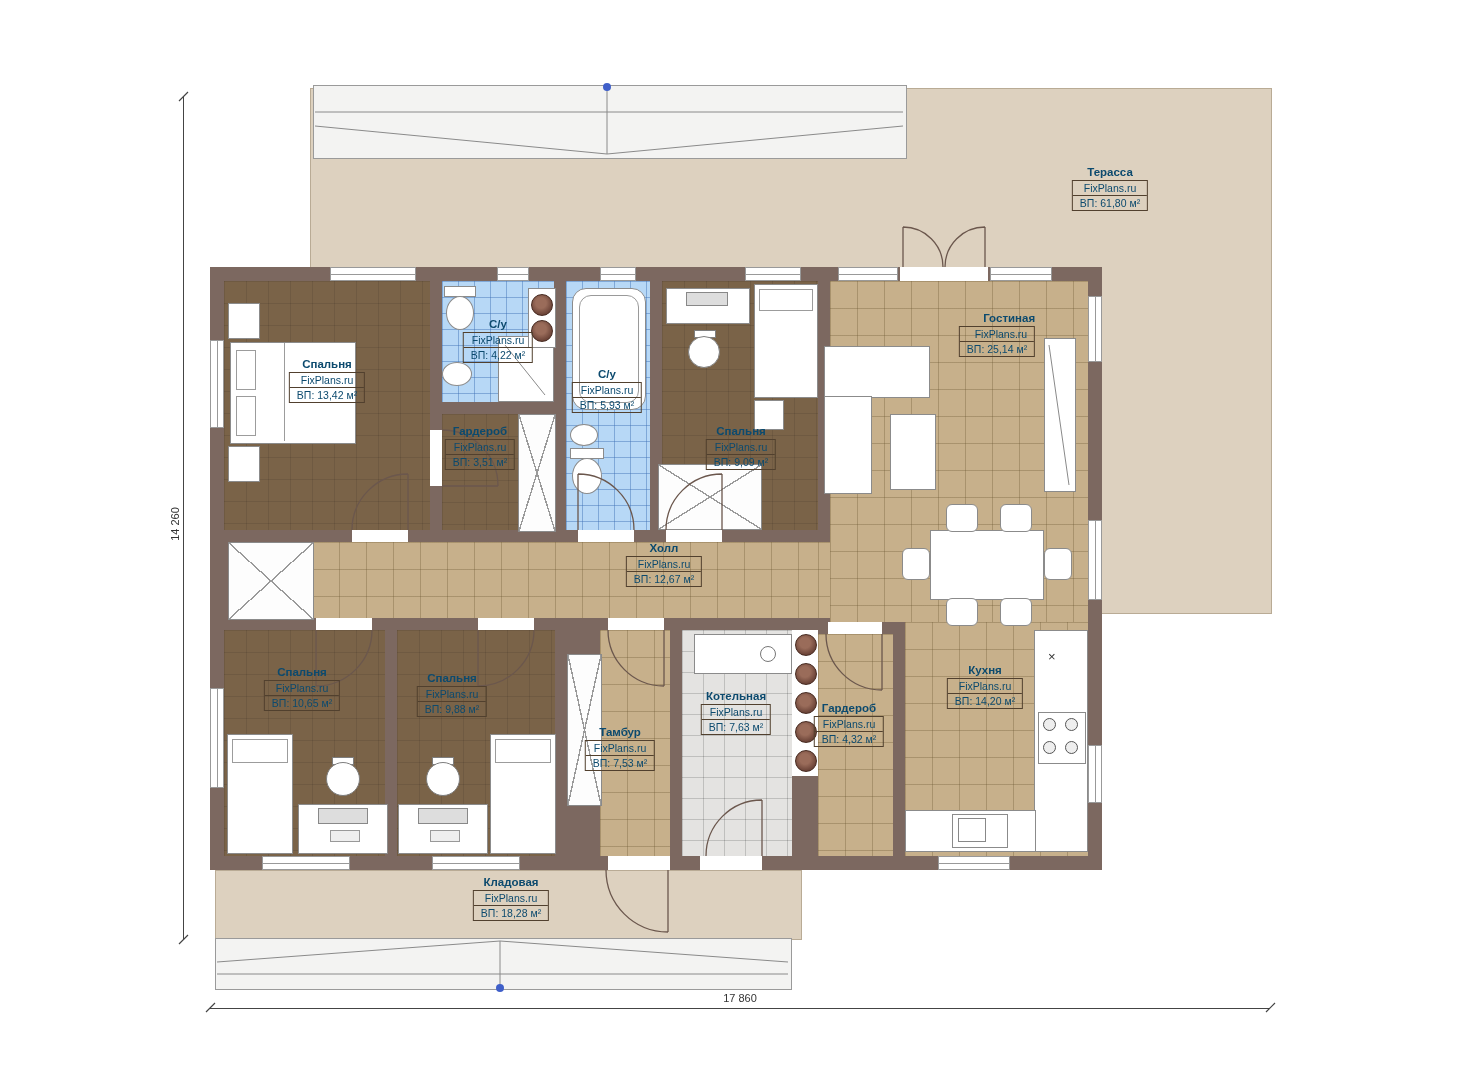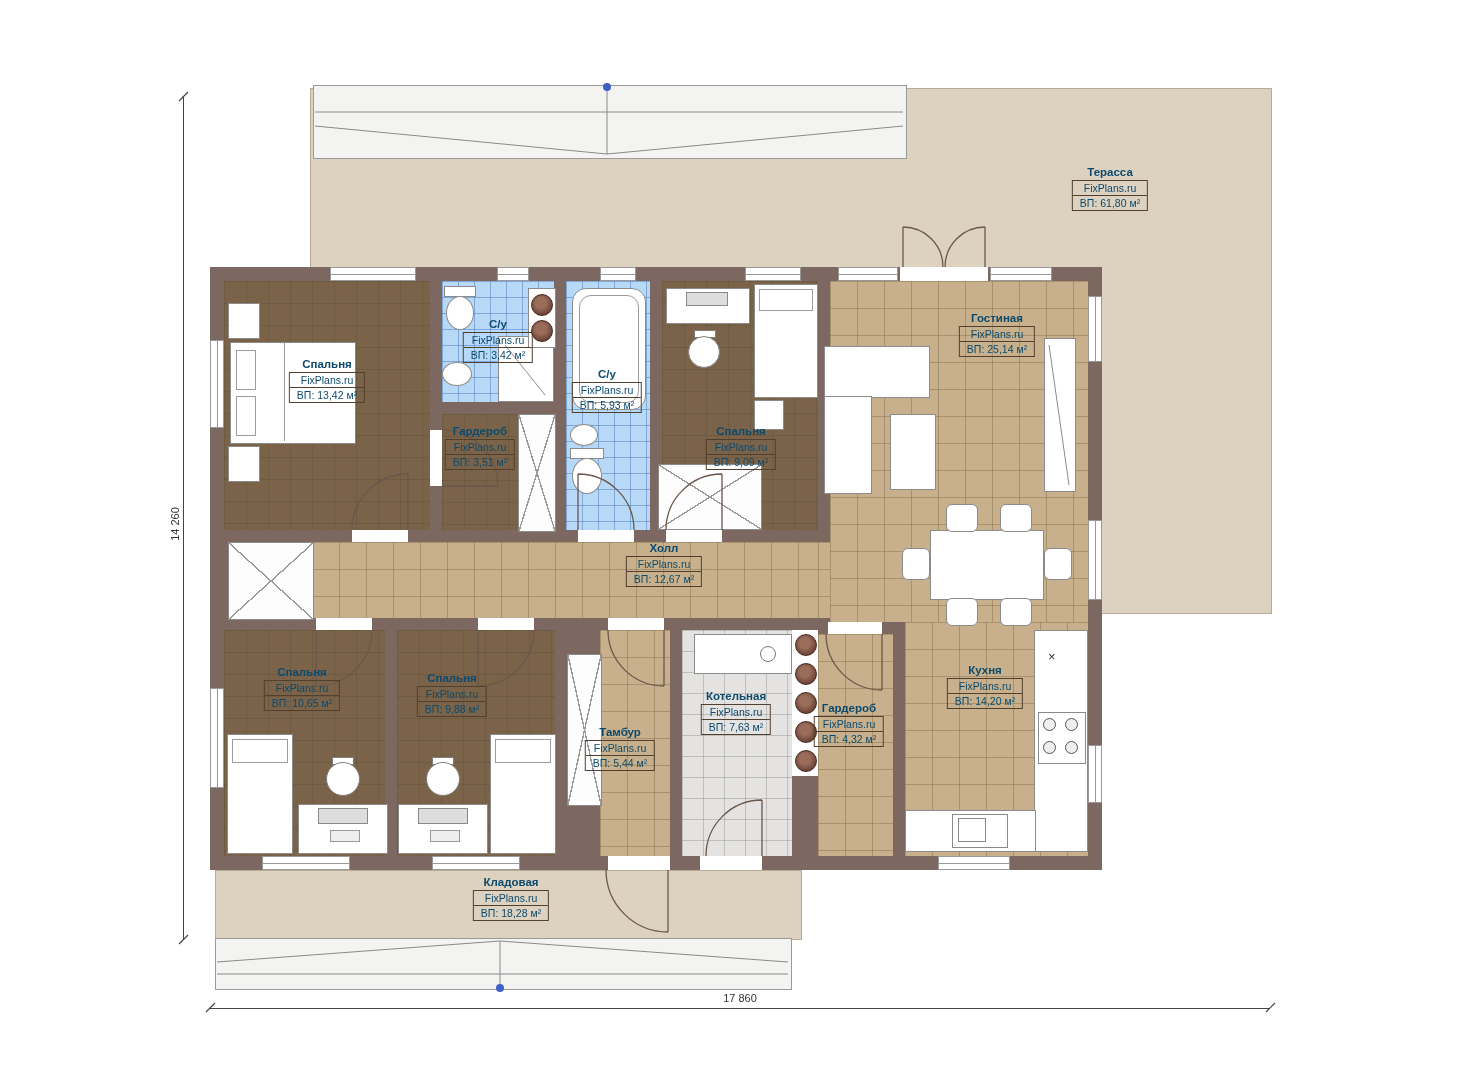--- a/index.html
+++ b/index.html
@@ -218,34 +218,34 @@
   <div class="abs dimline" style="left:183px;top:97px;width:1px;height:843px;"></div>
   <div class="abs dimline" style="left:210px;top:1008px;width:1060px;height:1px;"></div>
   <div class="abs dim" style="left:158px;top:518px;transform:rotate(-90deg);transform-origin:center;">14 260</div>
   <div class="abs dim" style="left:740px;top:992px;transform:translateX(-50%);">17 860</div>
 
   <div class="room-label" style="left:1110px;top:166px;">
     <div class="rn">Терасса</div>
     <div class="rbox"><div class="wm">FixPlans.ru</div>
     <div class="ar">ВП: 61,80 м²</div></div>
   </div>
-  <div class="room-label" style="left:997px;top:312px;">
+  <div class="room-label" style="left:997px;top:312px;text-align:right;">
     <div class="rn">Гостиная</div>
     <div class="rbox"><div class="wm">FixPlans.ru</div>
     <div class="ar">ВП: 25,14 м²</div></div>
   </div>
   <div class="room-label" style="left:327px;top:358px;">
     <div class="rn">Спальня</div>
     <div class="rbox"><div class="wm">FixPlans.ru</div>
     <div class="ar">ВП: 13,42 м²</div></div>
   </div>
   <div class="room-label" style="left:498px;top:318px;">
     <div class="rn">С/у</div>
     <div class="rbox"><div class="wm">FixPlans.ru</div>
-    <div class="ar">ВП: 3,42 м²</div></div>
+    <div class="ar">ВП: 4,22 м²</div></div>
   </div>
   <div class="room-label" style="left:607px;top:368px;">
     <div class="rn">С/у</div>
     <div class="rbox"><div class="wm">FixPlans.ru</div>
     <div class="ar">ВП: 5,93 м²</div></div>
   </div>
   <div class="room-label" style="left:480px;top:425px;">
     <div class="rn">Гардероб</div>
     <div class="rbox"><div class="wm">FixPlans.ru</div>
     <div class="ar">ВП: 3,51 м²</div></div>
@@ -266,21 +266,21 @@
     <div class="ar">ВП: 10,65 м²</div></div>
   </div>
   <div class="room-label" style="left:452px;top:672px;">
     <div class="rn">Спальня</div>
     <div class="rbox"><div class="wm">FixPlans.ru</div>
     <div class="ar">ВП: 9,88 м²</div></div>
   </div>
   <div class="room-label" style="left:620px;top:726px;">
     <div class="rn">Тамбур</div>
     <div class="rbox"><div class="wm">FixPlans.ru</div>
-    <div class="ar">ВП: 5,44 м²</div></div>
+    <div class="ar">ВП: 7,53 м²</div></div>
   </div>
   <div class="room-label" style="left:736px;top:690px;">
     <div class="rn">Котельная</div>
     <div class="rbox"><div class="wm">FixPlans.ru</div>
     <div class="ar">ВП: 7,63 м²</div></div>
   </div>
   <div class="room-label" style="left:849px;top:702px;">
     <div class="rn">Гардероб</div>
     <div class="rbox"><div class="wm">FixPlans.ru</div>
     <div class="ar">ВП: 4,32 м²</div></div>

